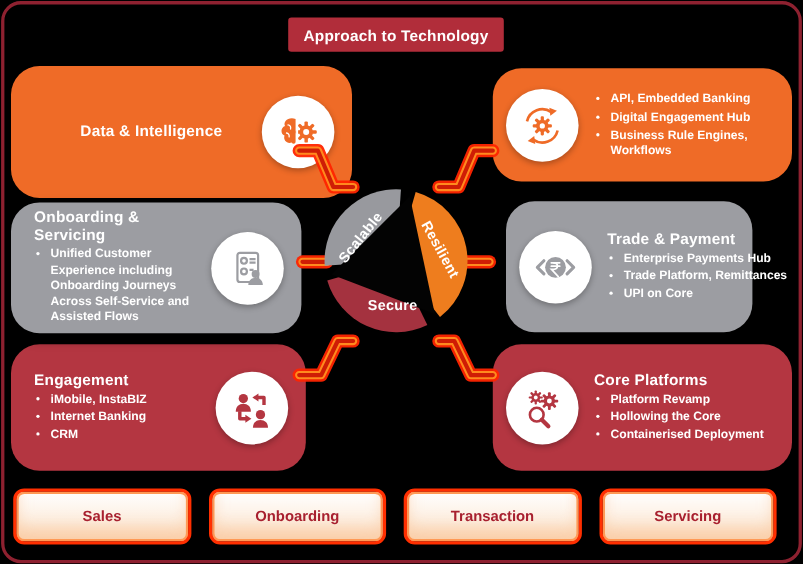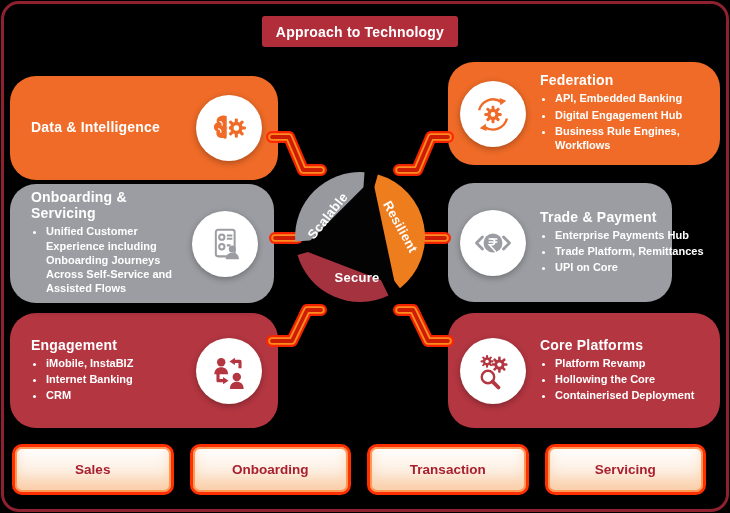--- a/index.html
+++ b/index.html
@@ -11,25 +11,25 @@
           border-radius:3px;display:flex;align-items:center;justify-content:center;
           color:#fff;font-size:14px;font-weight:700;letter-spacing:.2px;
           box-shadow:4px 5px 6px rgba(0,0,0,.6);text-align:center;}
 
   .box{position:absolute;border-radius:26px;color:#fff;display:flex;align-items:center;
        box-shadow:0 5px 10px rgba(0,0,0,.55);}
   .orange{background:#ef6b27;}
   .gray{background:#9c9da2;}
   .crimson{background:#b43641;}
 
-  .b0{left:10px;top:76px;width:268px;height:104px;}
+  .b0{left:10px;top:60px;width:268px;height:120px;padding-left:42px;}
   .b1{left:10px;top:184px;width:264px;height:119px;}
   .b2{left:10px;top:313px;width:268px;height:115px;}
   .b3{left:448px;top:62px;width:272px;height:103px;}
-  .b4{left:448px;top:183px;width:224px;height:119px;}
+  .b4{left:460px;top:183px;width:224px;height:119px;}
   .b5{left:448px;top:313px;width:272px;height:115px;}
 
   .box-text{width:100%;box-sizing:border-box;}
   .left-card .box-text{padding:8px 84px 8px 21px;}
   .right-card .box-text{padding:8px 8px 8px 92px;}
   .box-text h3{margin:0 0 2px;font-size:14px;font-weight:700;letter-spacing:.2px;}
   .box-text ul{margin:3px 0 0;padding-left:15px;font-size:11px;font-weight:700;line-height:1.3;}
   .right-card .box-text ul{width:160px;}
   .box-text li{margin-bottom:2px;}
 
@@ -127,21 +127,20 @@
         <g fill="currentColor">
           <circle cx="32" cy="29.5" r="3.9"></circle>
           <path d="M24.8,40.5c0-4.6 3.2-7.3 7.2-7.3s7.2,2.7 7.2,7.3z"></path>
         </g>
       </svg>
     </div>
   </div>
 
   <div class="box orange b3 right-card">
     <div class="box-text">
-      <h3>Federation</h3>
       <ul>
         <li>API, Embedded Banking</li>
         <li>Digital Engagement Hub</li>
         <li>Business Rule Engines, Workflows</li>
       </ul>
     </div>
     <div class="icon-circle c-orange">
       <svg width="44" height="44" viewBox="0 0 48 48">
         <g transform="translate(24,24.5)">
           <g fill="currentColor">

